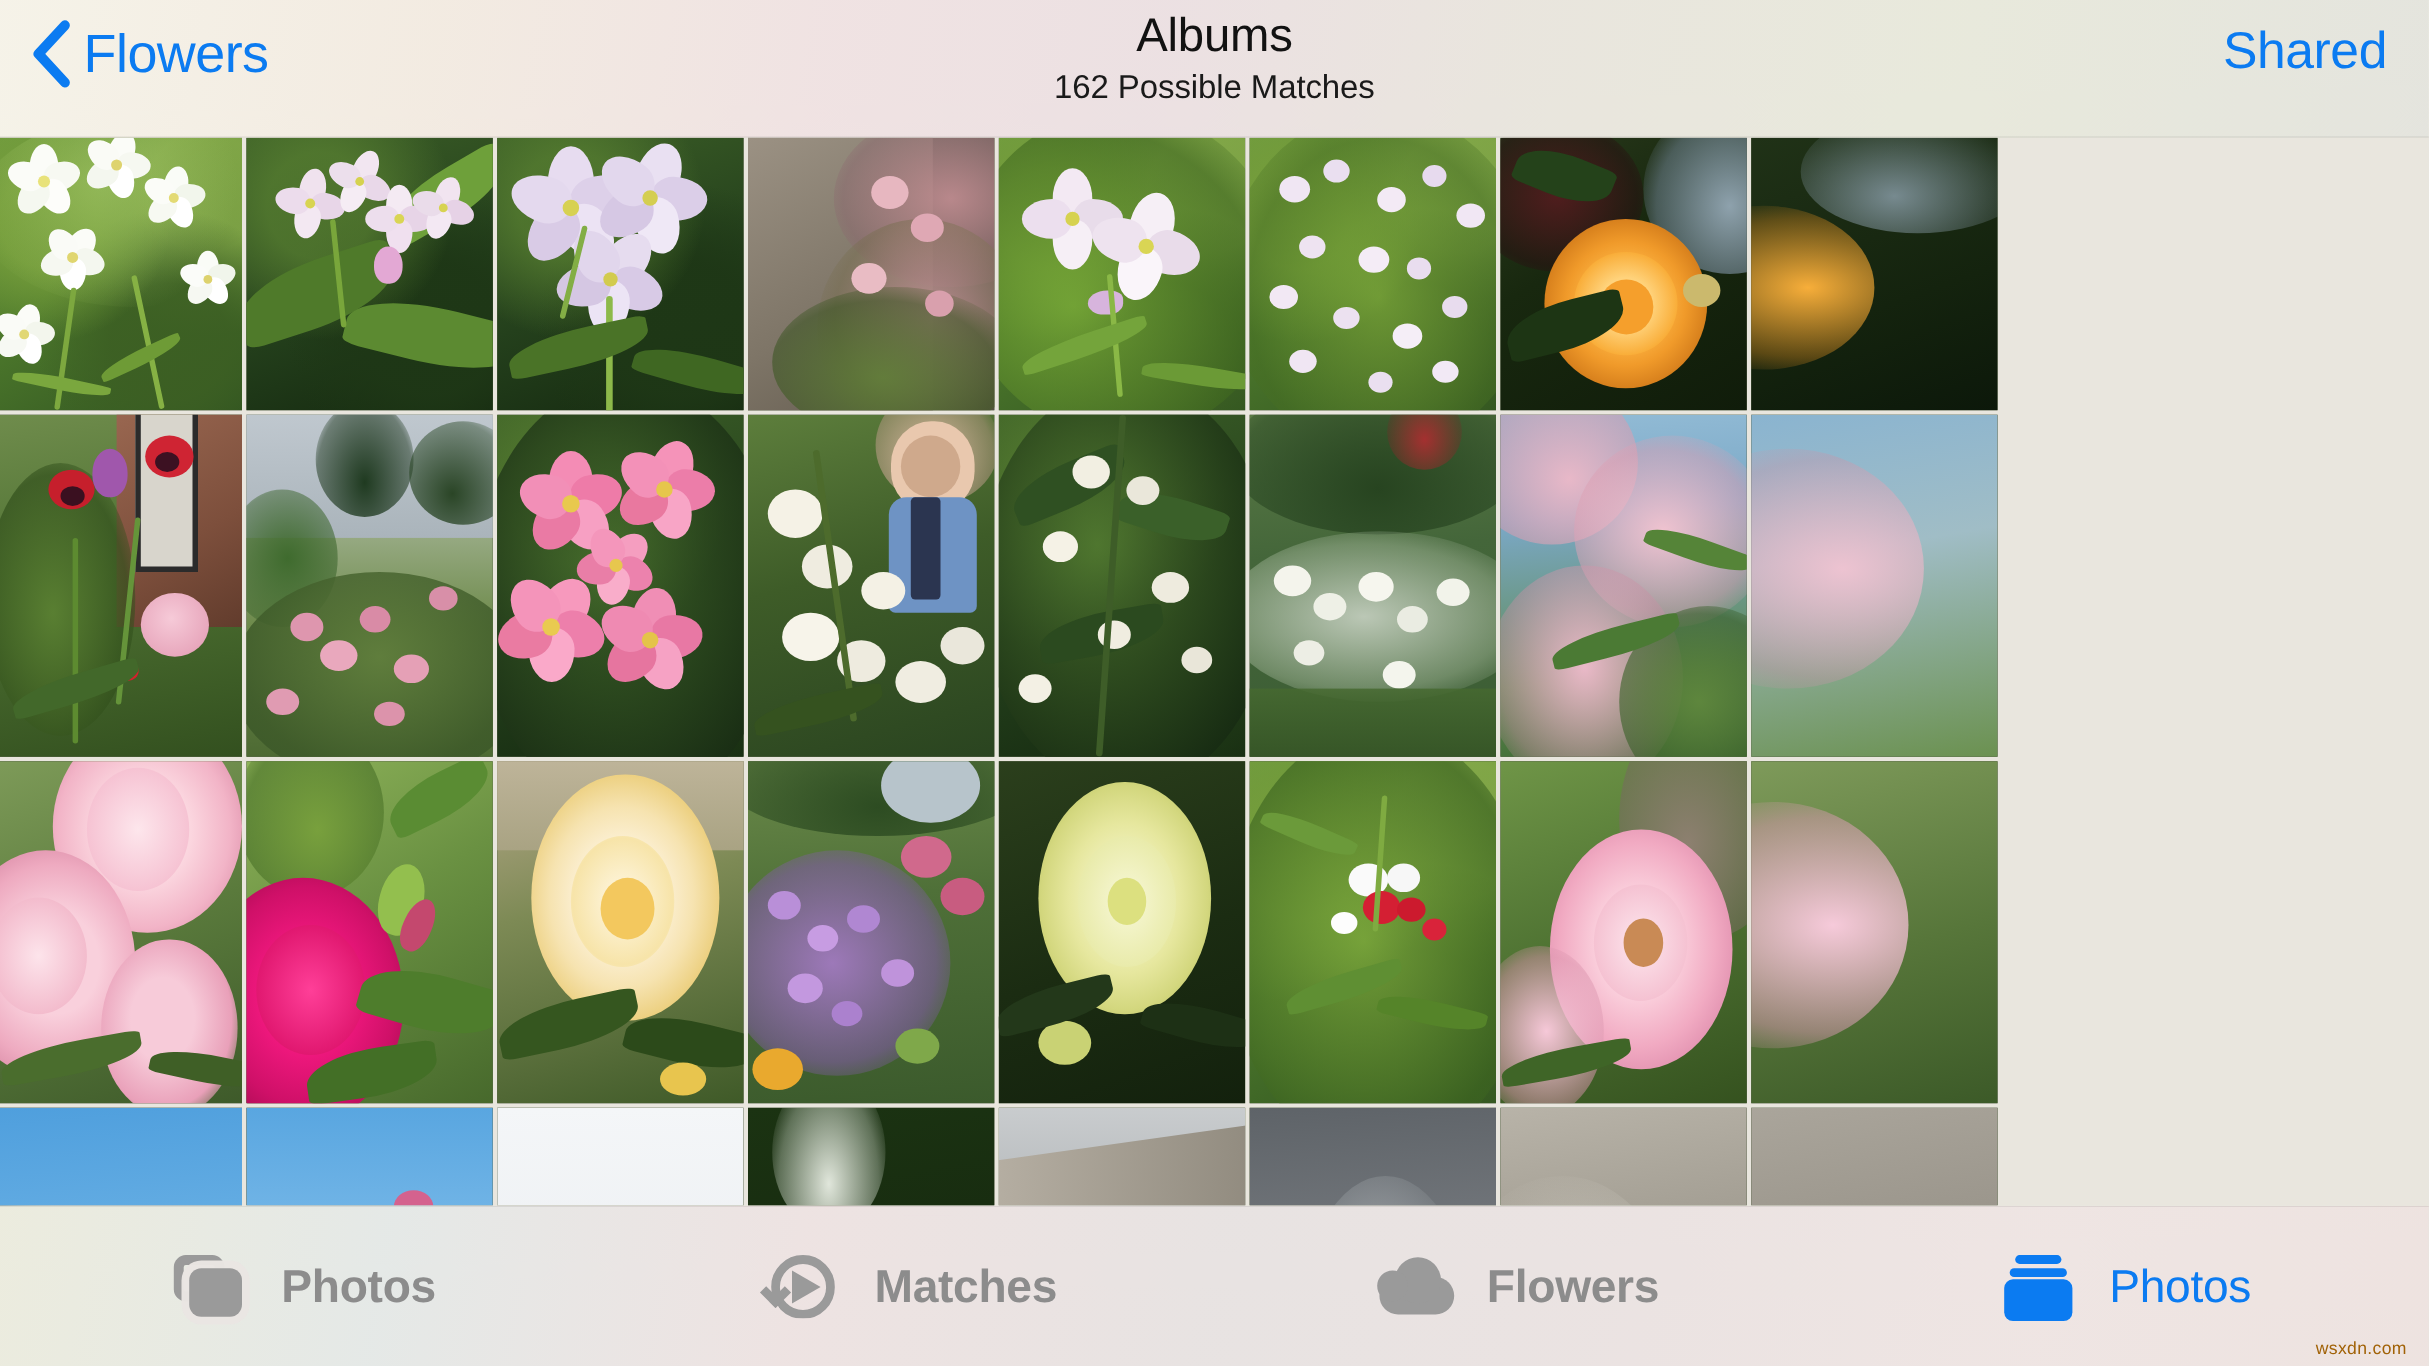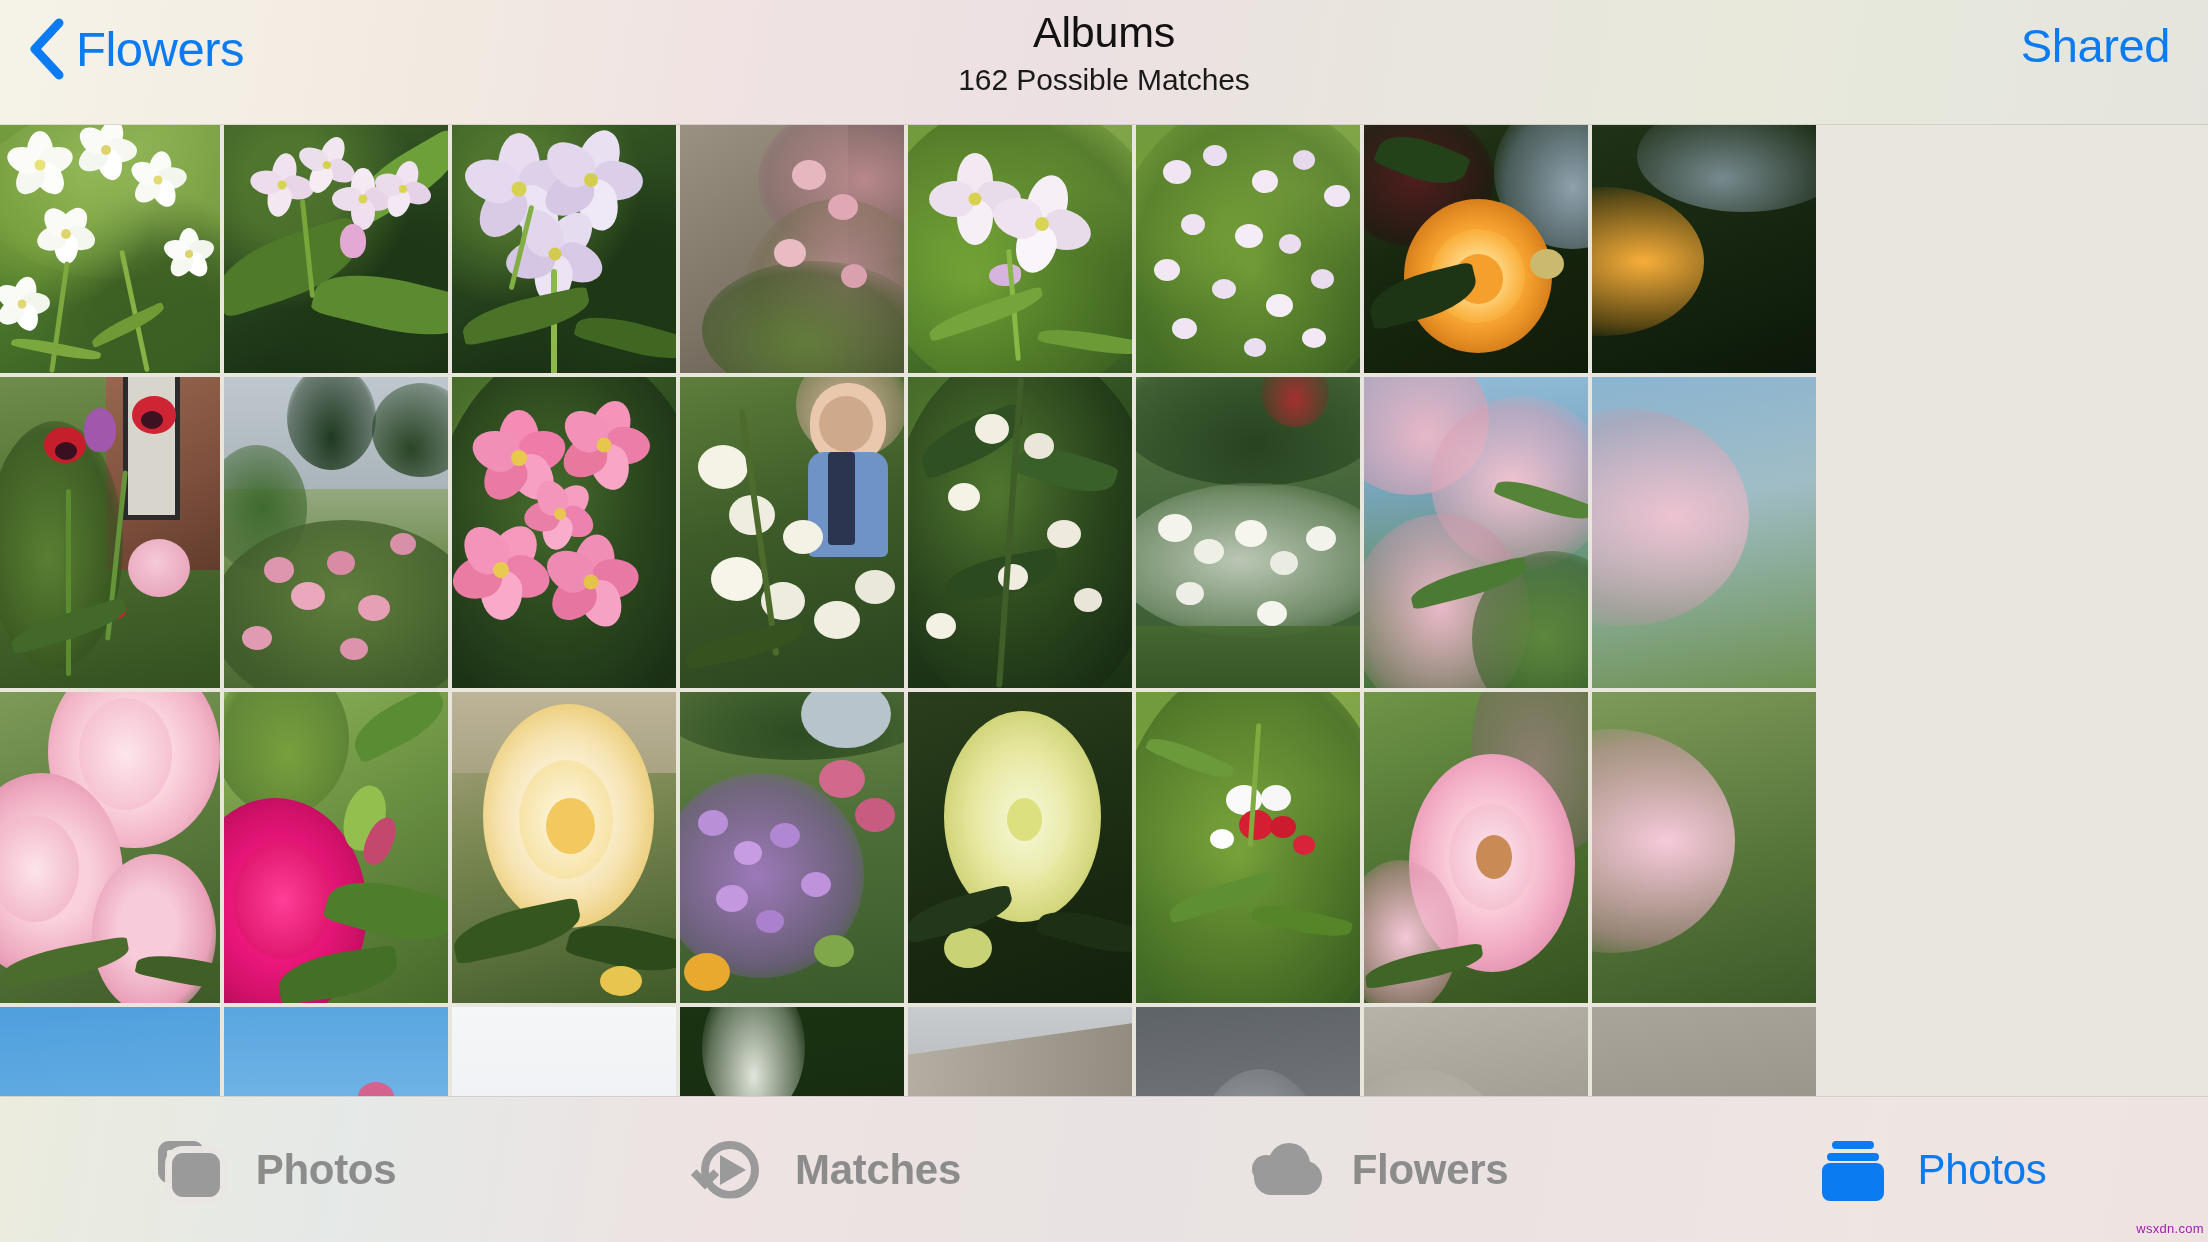--- a/index.html
+++ b/index.html
@@ -151,22 +151,22 @@
     background:#9a9a9a; border-radius:50%; }
   
   .ic-albums .bar1{ position:absolute; left:14px; top:2px; width:42px; height:8px;
     background:#0b7bf1; border-radius:4px; }
   .ic-albums .bar2{ position:absolute; left:9px; top:14px; width:52px; height:8px;
     background:#0b7bf1; border-radius:4px; }
   .ic-albums .box{ position:absolute; left:4px; top:24px; width:62px; height:38px;
     background:#0b7bf1; border-radius:8px; }
 
   #watermark{
-    position:absolute; right:4px; bottom:6px;
-    font-size:13px; color:#a21caf; letter-spacing:.3px; z-index:6;
+    position:absolute; right:20px; bottom:6px;
+    font-size:16px; color:#a16207; letter-spacing:.3px; z-index:6;
   }
 </style>
 </head>
 <body>
 
 <div id="screen">
 
   <div id="grid">
 
     <div class="cell">

